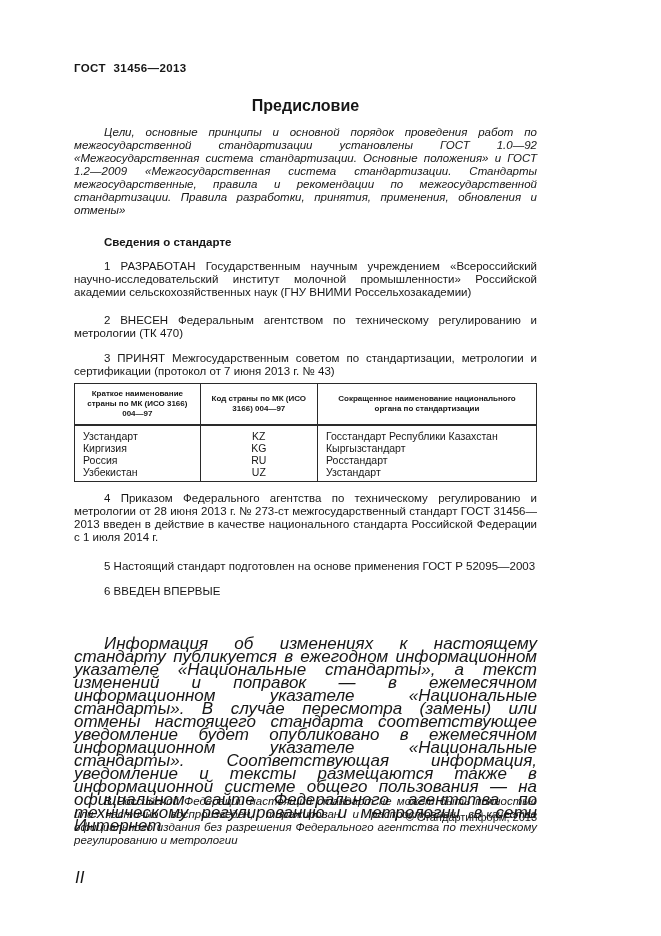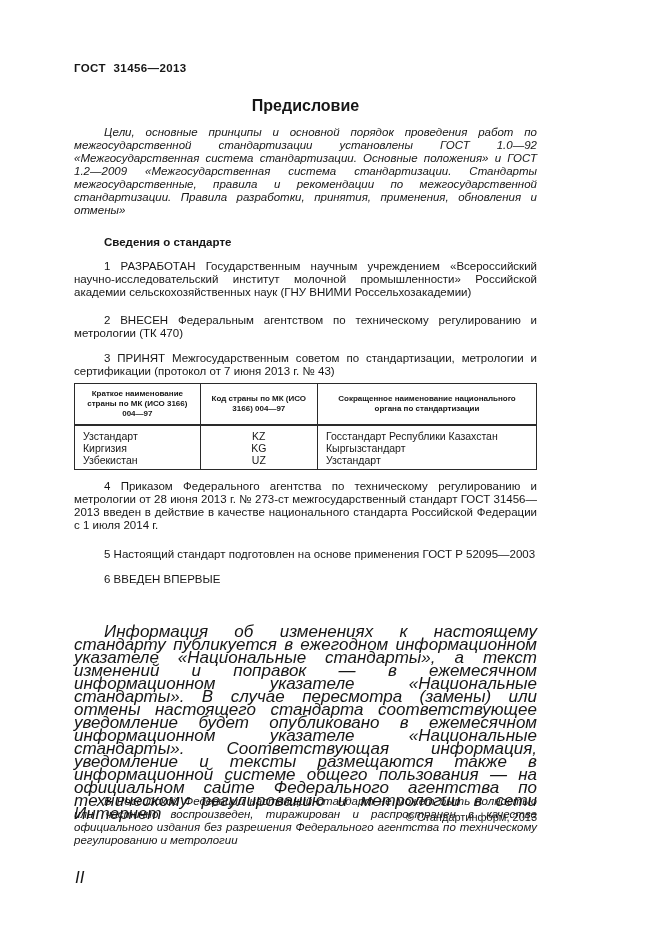--- a/index.html
+++ b/index.html
@@ -149,20 +149,25 @@
         <tr class="first">
           <td>Узстандарт</td>
           <td class="center">KZ</td>
           <td>Госстандарт Республики Казахстан</td>
         </tr>
         <tr>
           <td>Киргизия</td>
           <td class="center">KG</td>
           <td>Кыргызстандарт</td>
         </tr>
+        <tr>
+          <td>Россия</td>
+          <td class="center">RU</td>
+          <td>Росстандарт</td>
+        </tr>
         <tr class="last">
           <td>Узбекистан</td>
           <td class="center">UZ</td>
           <td>Узстандарт</td>
         </tr>
       </tbody>
     </table>
 
     <p class="para indent mt-item4">4 Приказом Федерального агентства по техническому регулированию и метрологии от 28 июня 2013 г. № 273-ст межгосударственный стандарт ГОСТ 31456—2013 введен в действие в качестве национального стандарта Российской Федерации с 1 июля 2014 г.</p>
     <p class="para indent mt-item5">5 Настоящий стандарт подготовлен на основе применения ГОСТ Р 52095—2003</p>

